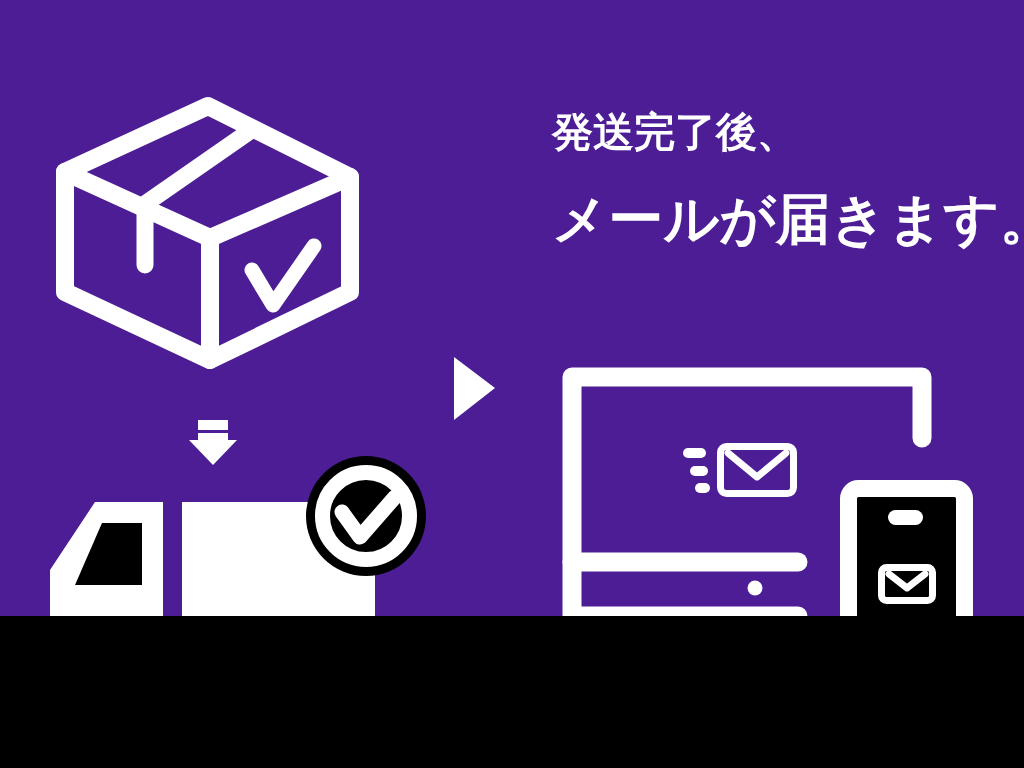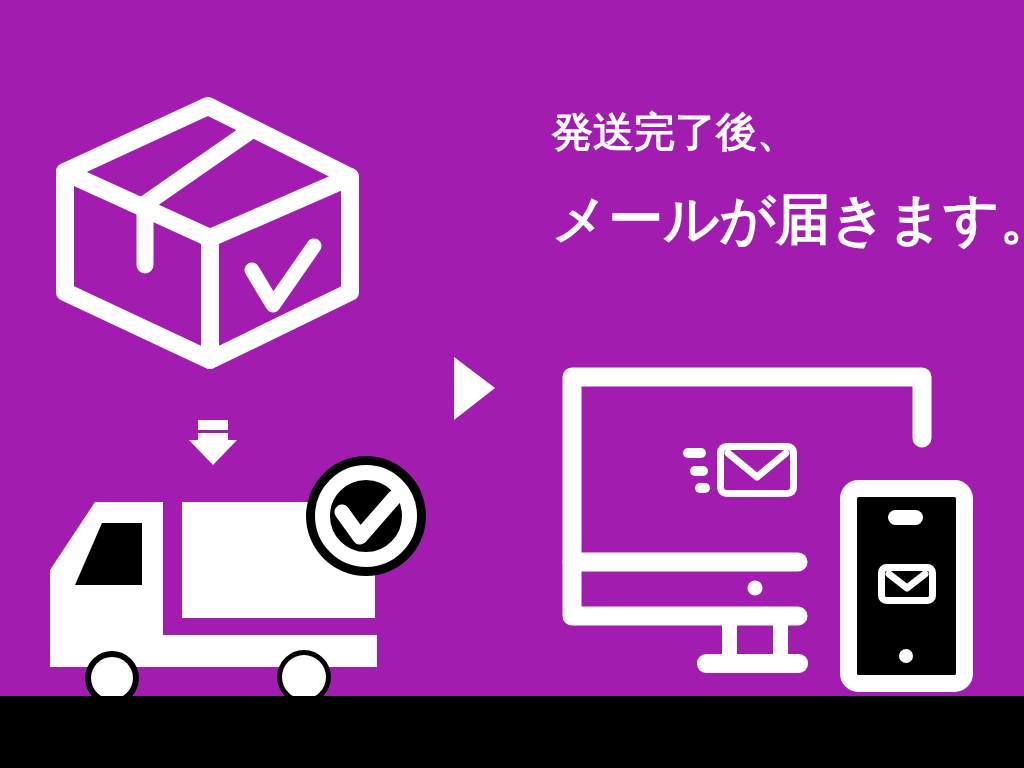--- a/index.html
+++ b/index.html
@@ -3,22 +3,22 @@
 <meta charset="utf-8">
 <style>
   html, body {
     margin: 0;
     padding: 0;
     background: #000000;
   }
   .canvas {
     position: relative;
     width: 1024px;
-    height: 696px;
-    background: #a21caf;
+    height: 616px;
+    background: #4c1d95;
     overflow: hidden;
     font-family: "Liberation Sans", sans-serif;
   }
   .abs { position: absolute; }
   .caption-line {
     position: absolute;
     color: #ffffff;
     font-weight: bold;
     line-height: 1;
     white-space: nowrap;

